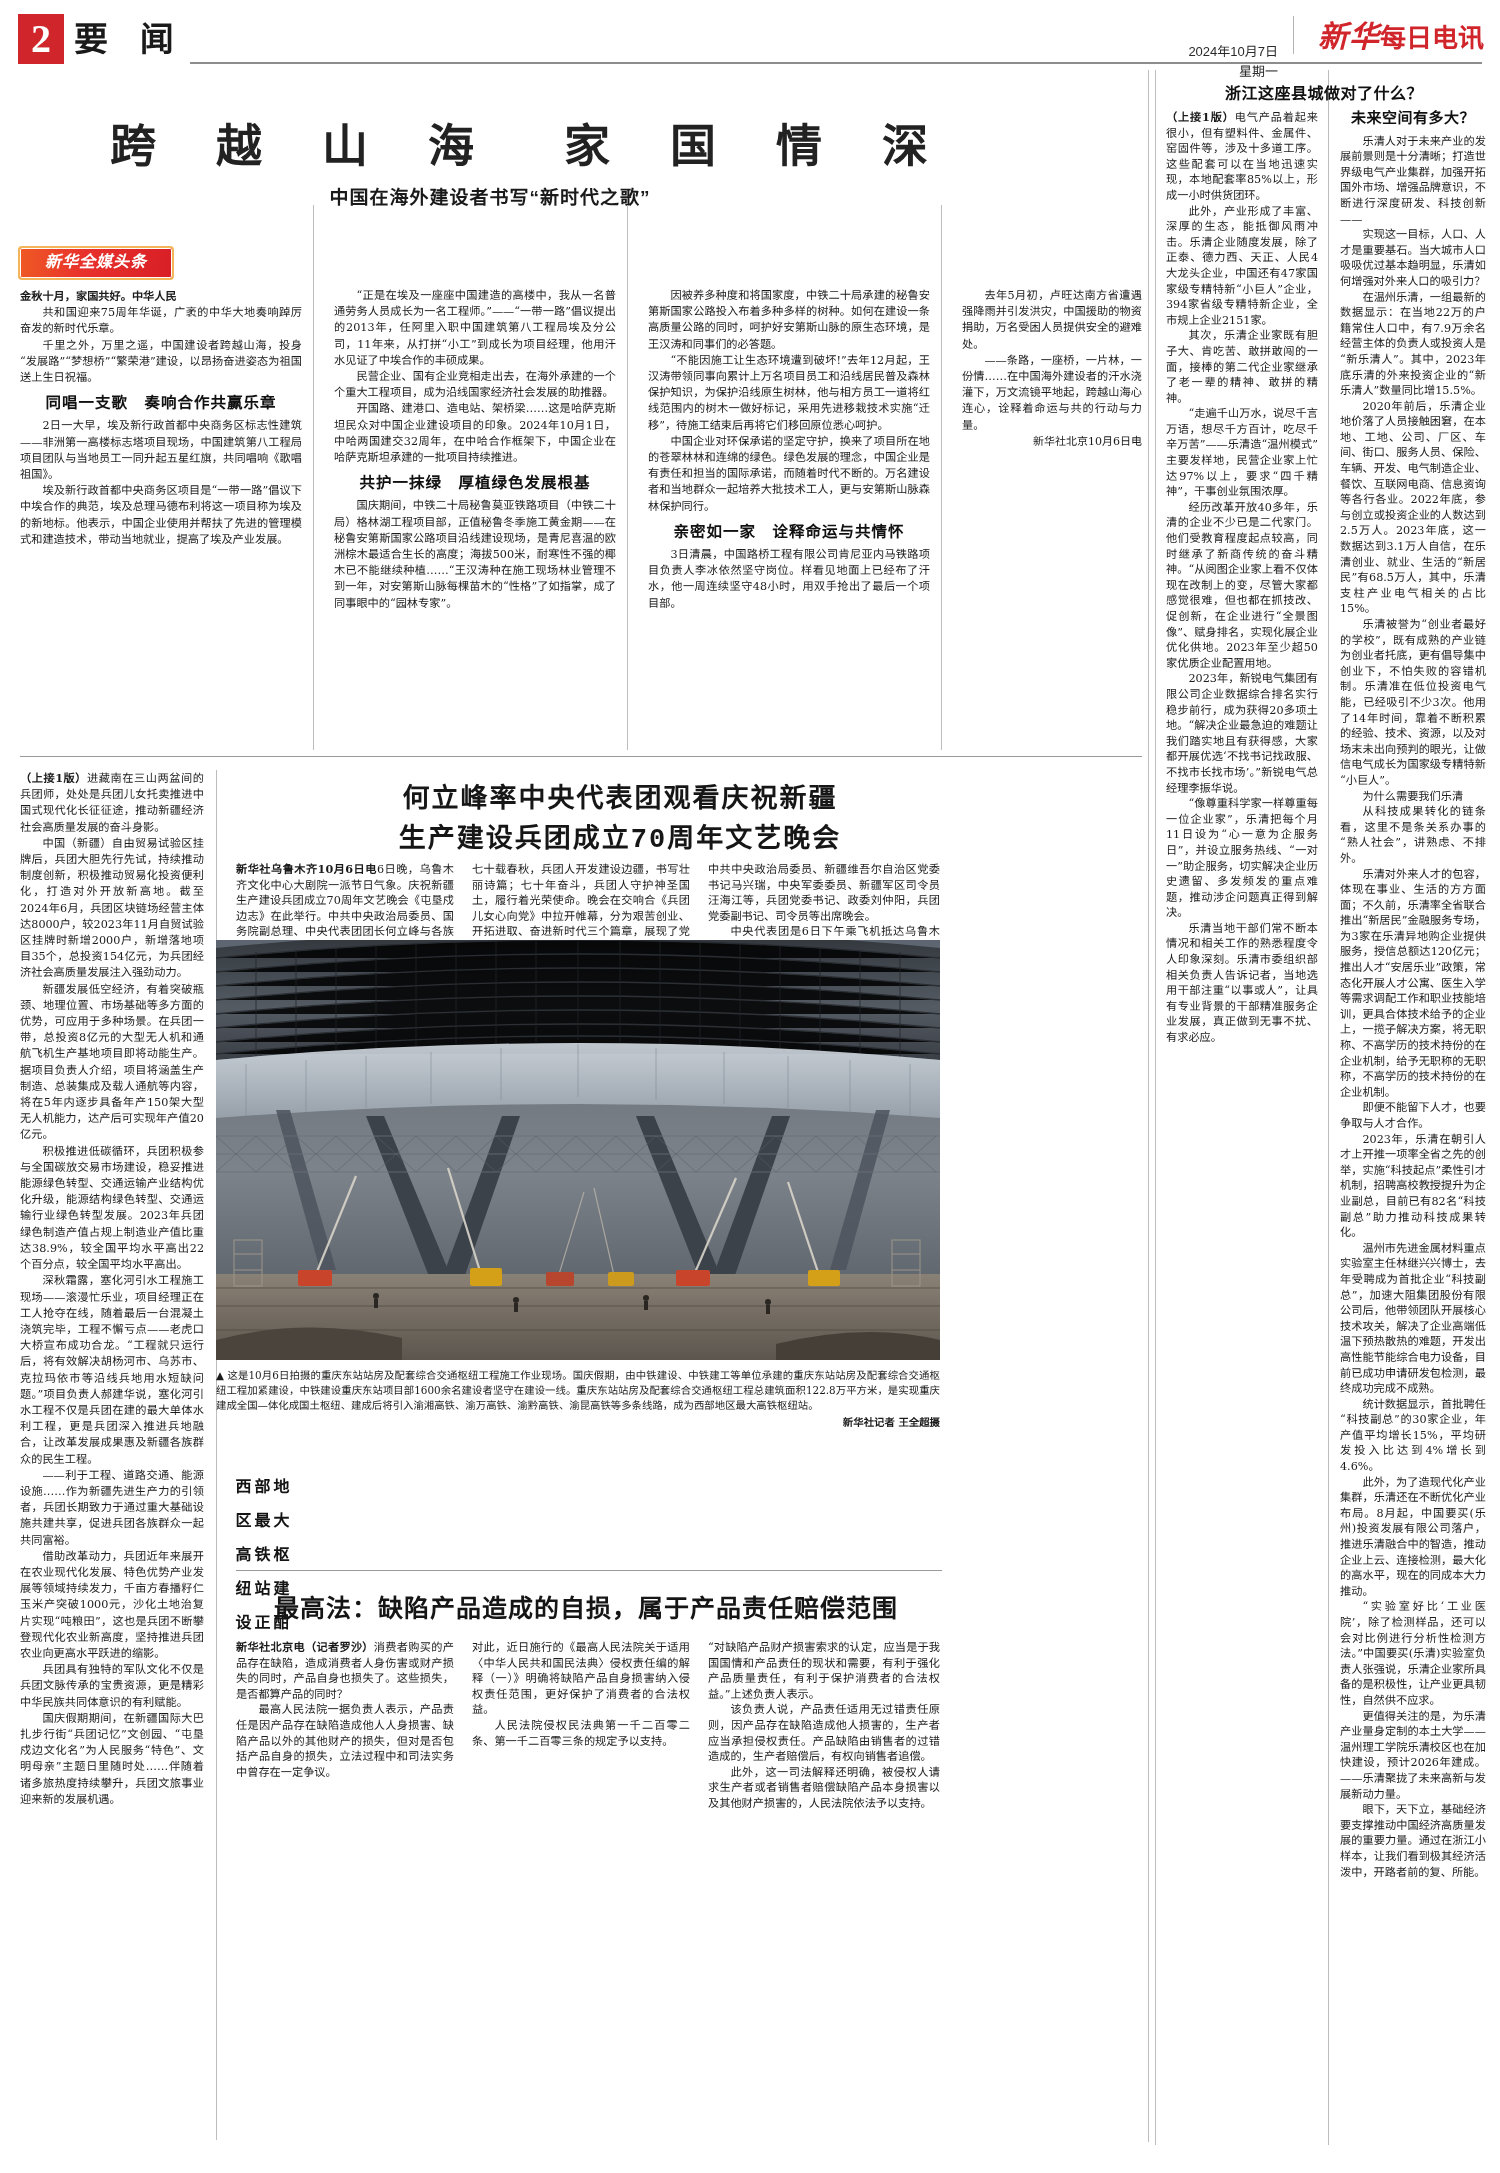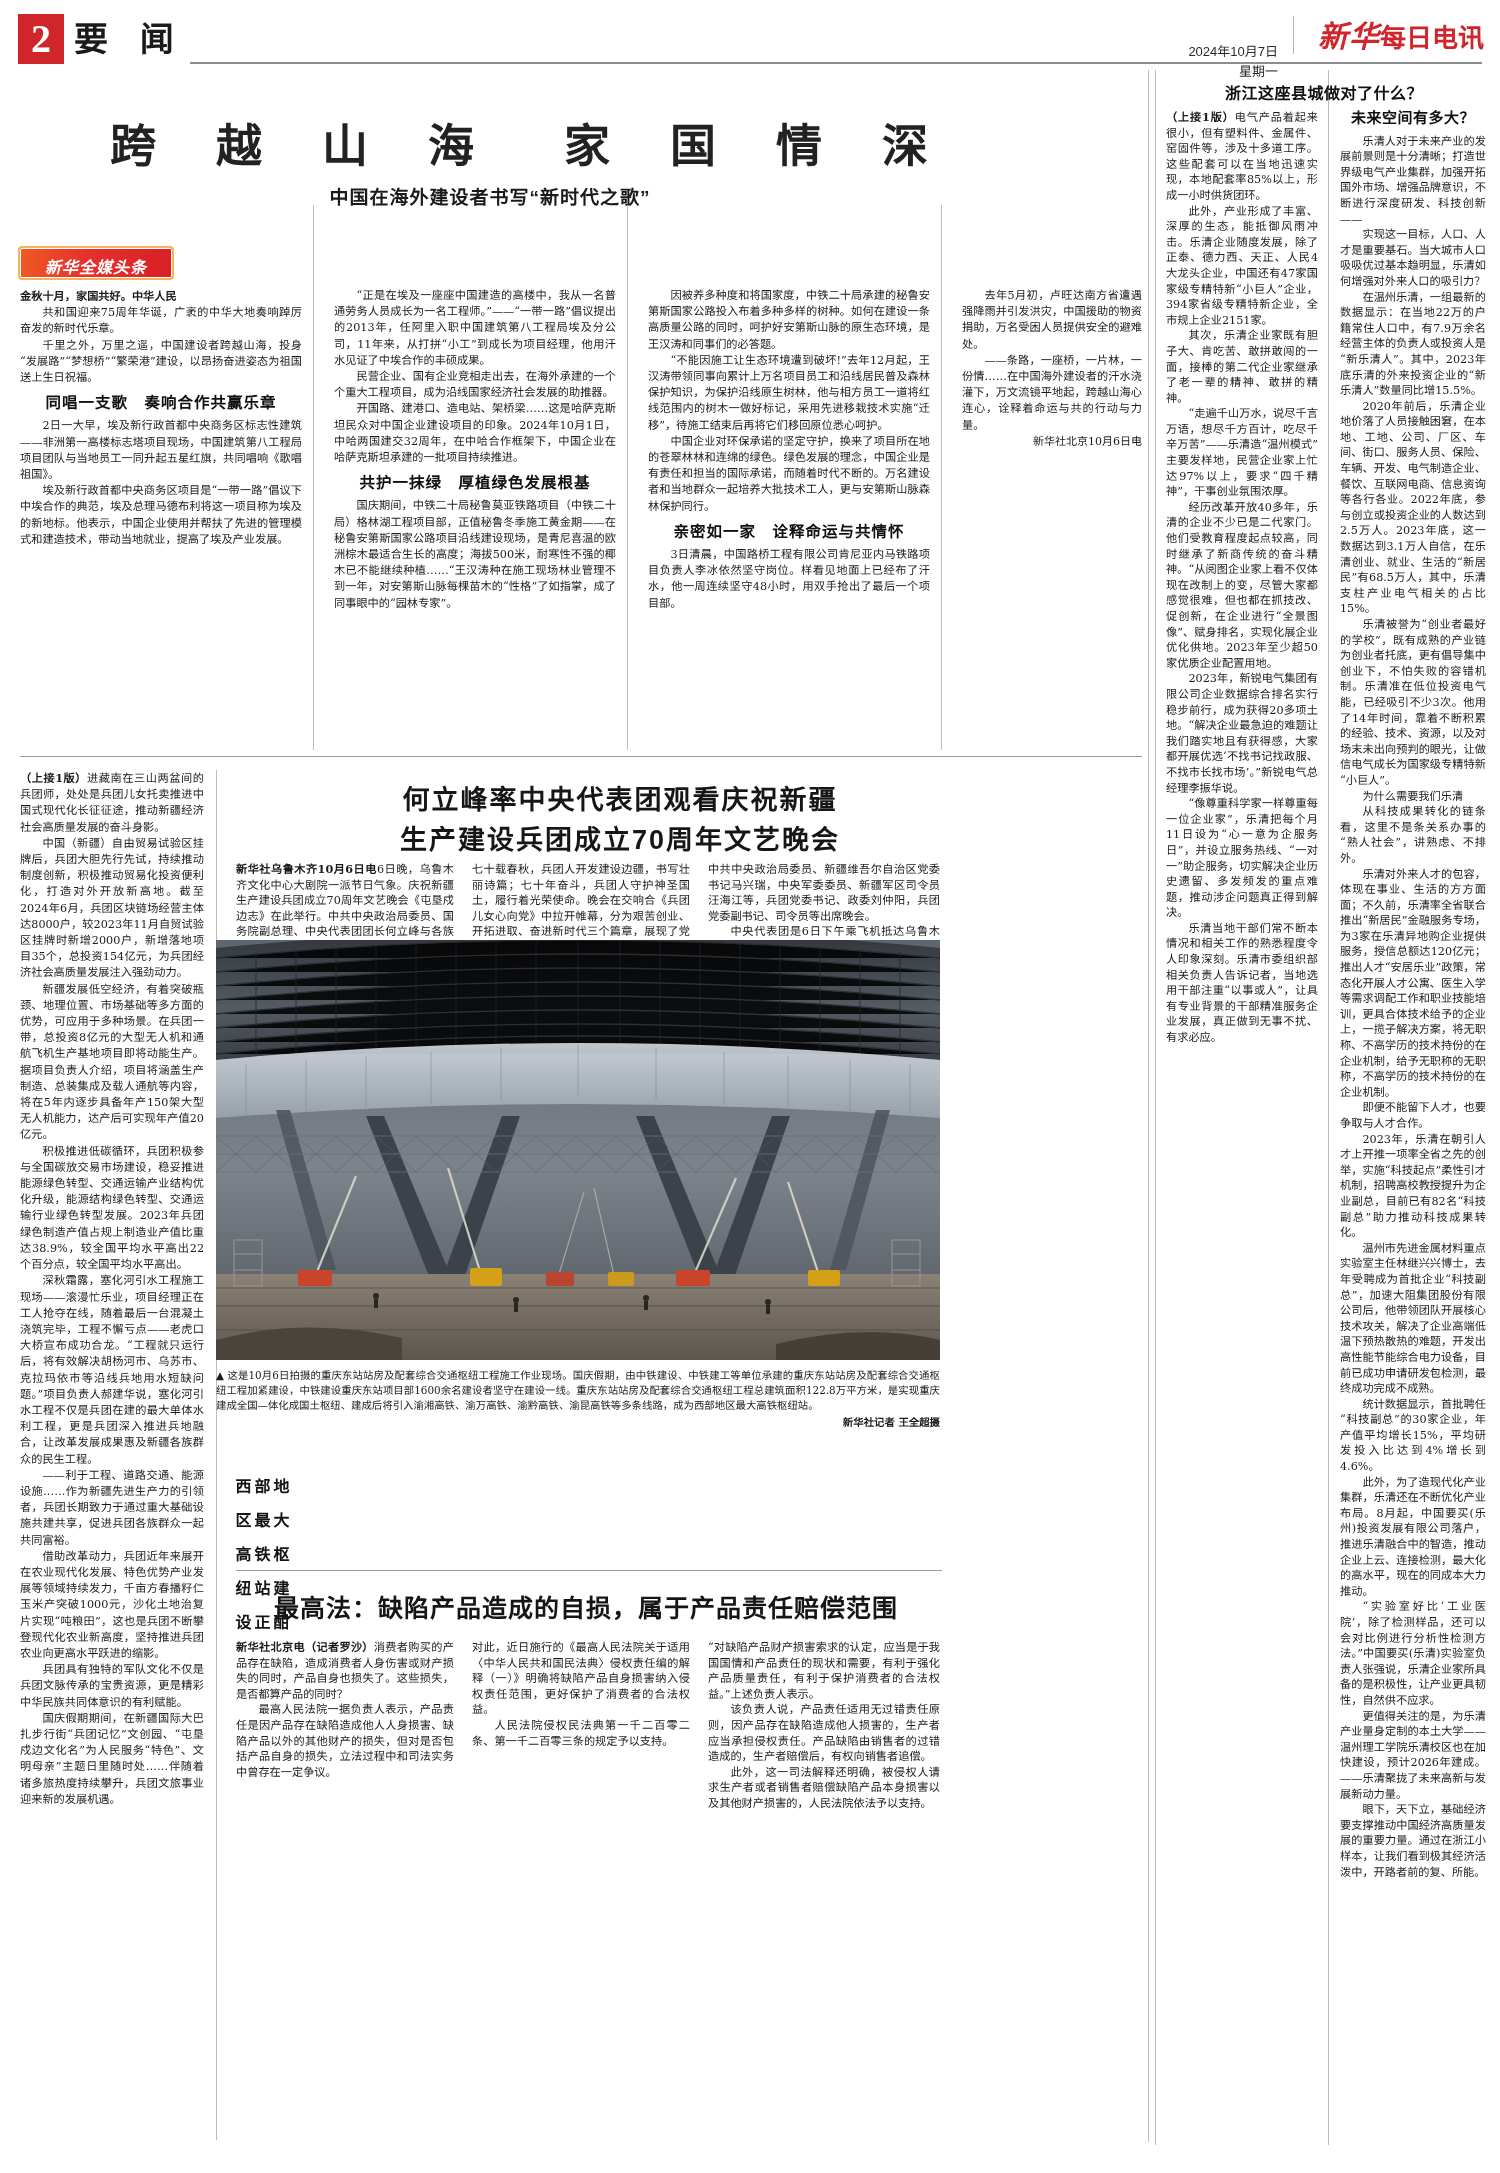--- a/index.html
+++ b/index.html
@@ -65,36 +65,36 @@
   .lead-sub{
     position:absolute;left:110px;top:182px;width:760px;text-align:center;
     font-family:"Liberation Sans",sans-serif;font-weight:700;
     font-size:19px;letter-spacing:1px;color:#1a1a1a;
   }
 
   .flag-badge{
     position:absolute;left:18px;top:246px;width:152px;height:30px;
     background:linear-gradient(95deg,#ef5a24 0%,#e8312c 42%,#d81f26 100%);
     border:2px solid #f3b45a;border-radius:4px;
-    display:flex;align-items:flex-end;justify-content:center;
+    display:flex;align-items:flex-start;justify-content:center;
     box-shadow:0 0 0 1px #fff inset;
   }
   .flag-badge span{
     font-family:"Liberation Sans",sans-serif;font-weight:700;font-size:16px;
     color:#fff;letter-spacing:1px;font-style:italic;
   }
 
   
   .vrule{position:absolute;background:#bdbdbd;width:1px;}
   .hrule{position:absolute;background:#9a9a9a;height:1px;}
 
   
   .h2-title{
     position:absolute;left:300px;top:780px;width:640px;text-align:center;
-    font-family:Liberation Sans, sans-serif;font-weight:700;font-size:27px;
+    font-family:Liberation Mono, monospace;font-weight:700;font-size:27px;
     line-height:40px;letter-spacing:2px;color:#161616;
   }
 
   
   .photo{
     position:absolute;left:216px;top:940px;width:724px;height:420px;
     overflow:hidden;background:#3a3f45;
   }
   .photo svg{display:block;width:100%;height:100%;}
   .photo-caption{

